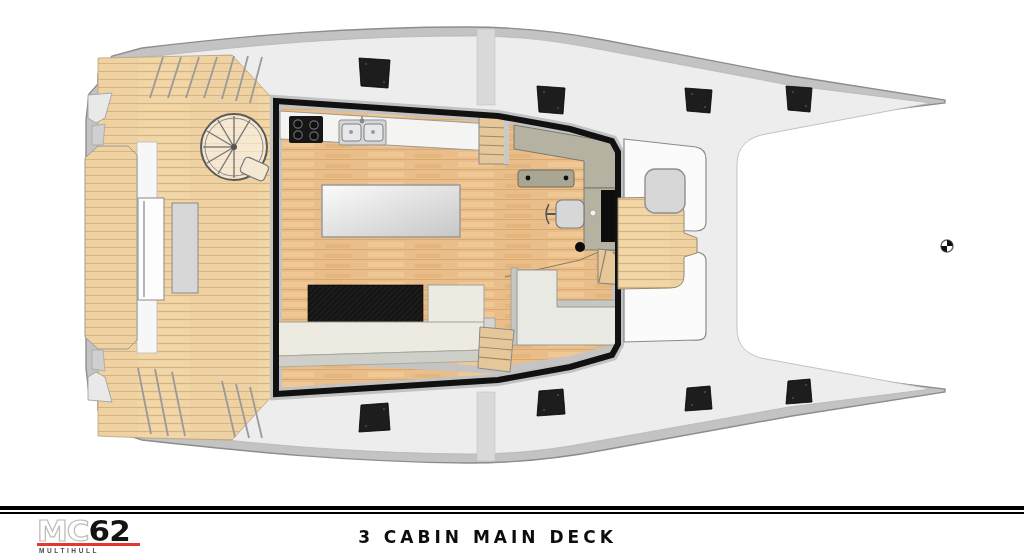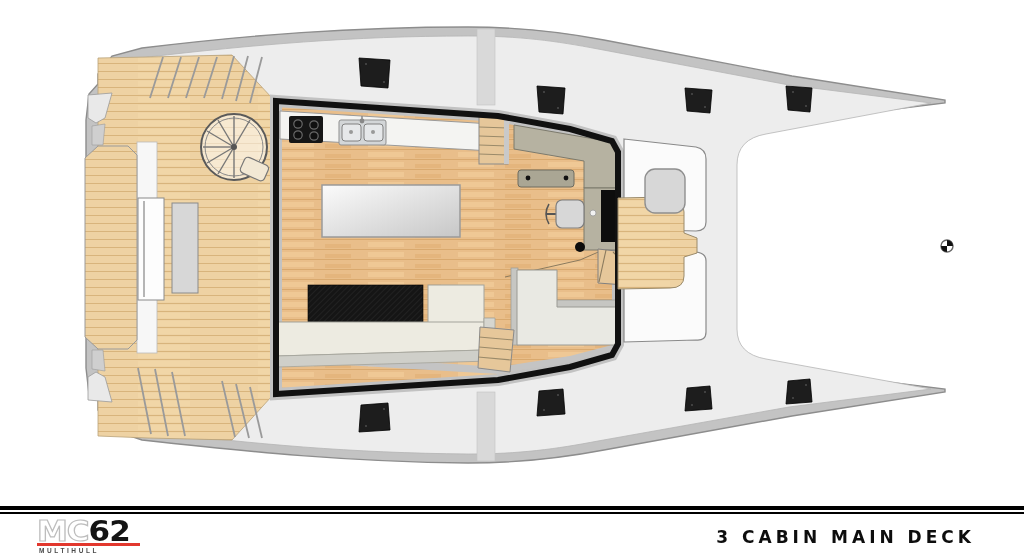--- a/index.html
+++ b/index.html
@@ -10,21 +10,21 @@
   .rule-thick{top:506px;height:4px;}
   .rule-thin{top:512px;height:2px;}
   .logo{position:absolute;left:37px;top:517px;line-height:1;}
   .logo-main{font-family:"DejaVu Sans",sans-serif;font-weight:bold;font-size:31px;
              letter-spacing:-1px;transform:scaleY(.92);transform-origin:top left;white-space:nowrap;}
   .logo-prefix{color:#fff;-webkit-text-stroke:1.3px #bdbdbd;}
   .logo-number{color:#141414;}
   .logo-underline{position:absolute;left:37px;top:543px;width:103px;height:3px;}
   .logo-sub{position:absolute;left:39px;top:547px;font-size:6.5px;font-weight:bold;
             letter-spacing:2.6px;color:#4a4a4a;}
-  .deck-title{position:absolute;left:0;top:527px;width:975px;text-align:right;
+  .deck-title{position:absolute;left:0;top:527px;width:975px;text-align:center;
               font-family:"DejaVu Sans",sans-serif;font-weight:bold;font-size:17px;
               letter-spacing:4px;color:#0d0d0d;}
 </style>
 </head>
 <body>
 
 <div class="page">
 
   <svg class="plan-svg" width="1024" height="557" viewBox="0 0 1024 557">
     <defs>

